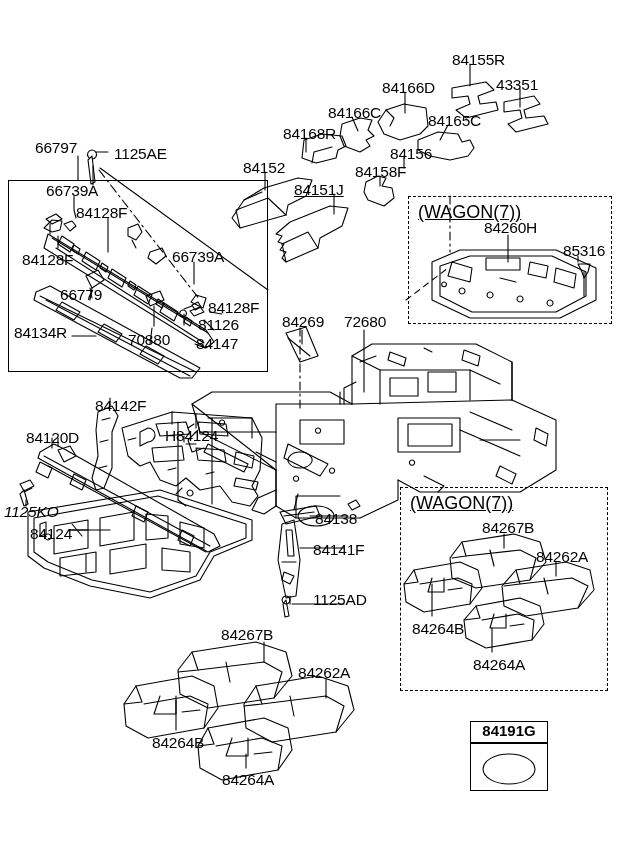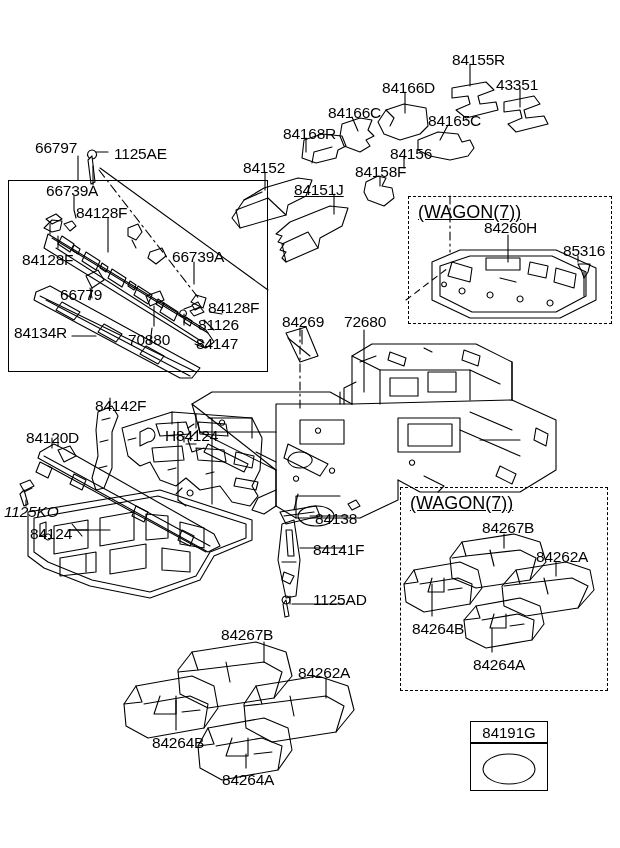--- a/index.html
+++ b/index.html
@@ -8,21 +8,21 @@
        font-family:"Liberation Sans","DejaVu Sans",sans-serif;color:#000;}
   #stage{position:absolute;left:0;top:0;width:620px;height:848px;}
   svg.layer{position:absolute;left:0;top:0;width:620px;height:848px;overflow:visible;}
   .lbl{position:absolute;font-size:15.5px;line-height:1;letter-spacing:-0.2px;
        white-space:nowrap;color:#000;font-family:"Liberation Sans","DejaVu Sans",sans-serif;}
   .boxlbl{position:absolute;font-size:18px;white-space:nowrap;text-decoration:underline;}
   .solidbox{position:absolute;border:1.4px solid #000;box-sizing:border-box;}
   .dashbox{position:absolute;border:1.6px dashed #000;box-sizing:border-box;}
   .cell{position:absolute;box-sizing:border-box;border:1.4px solid #000;}
   .cellhdr{position:absolute;box-sizing:border-box;border:1.4px solid #000;
-           display:flex;align-items:center;justify-content:center;font-size:15px;}
+           display:flex;justify-content:center;font-size:15px;font-weight:bold;}
 </style>
 </head>
 <body>
 
 <div id="stage">
 
   <svg class="layer" viewBox="0 0 620 848" xmlns="http://www.w3.org/2000/svg">
     <g fill="none" stroke="#000" stroke-width="1.1" stroke-linejoin="round" stroke-linecap="round">
 
       <path d="M78 156 L78 180"></path>

